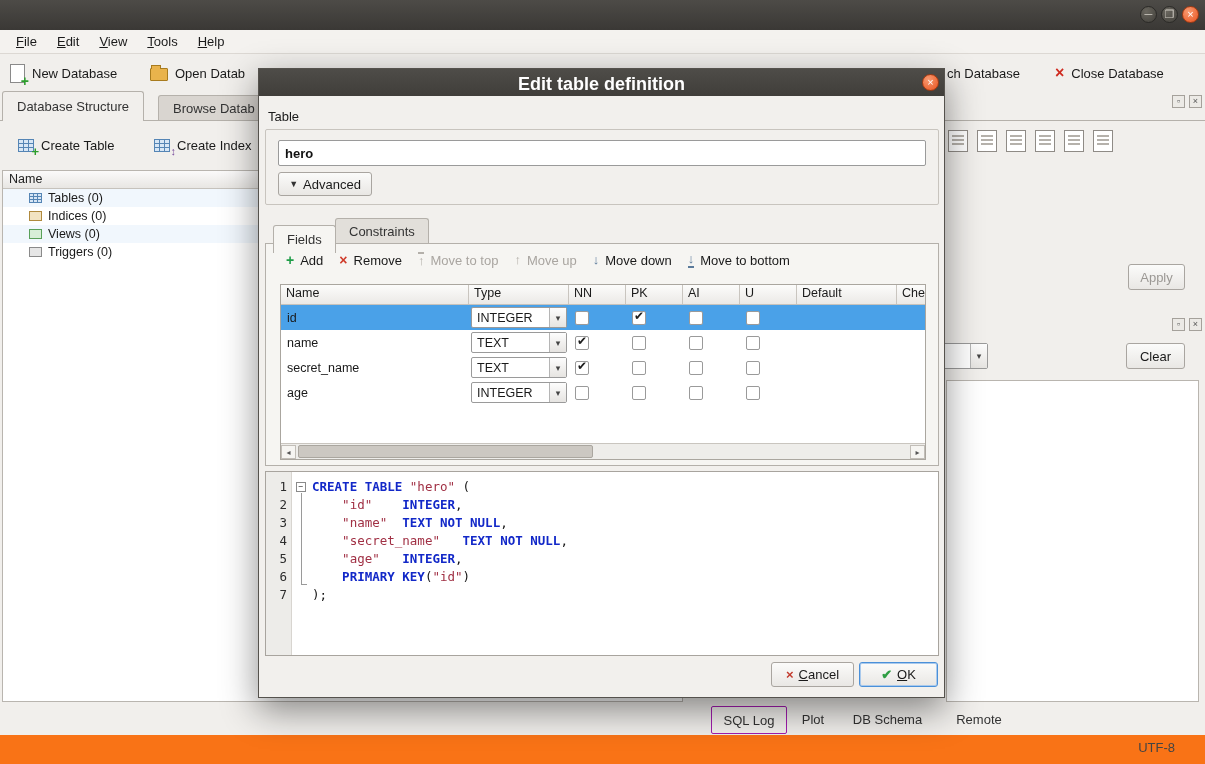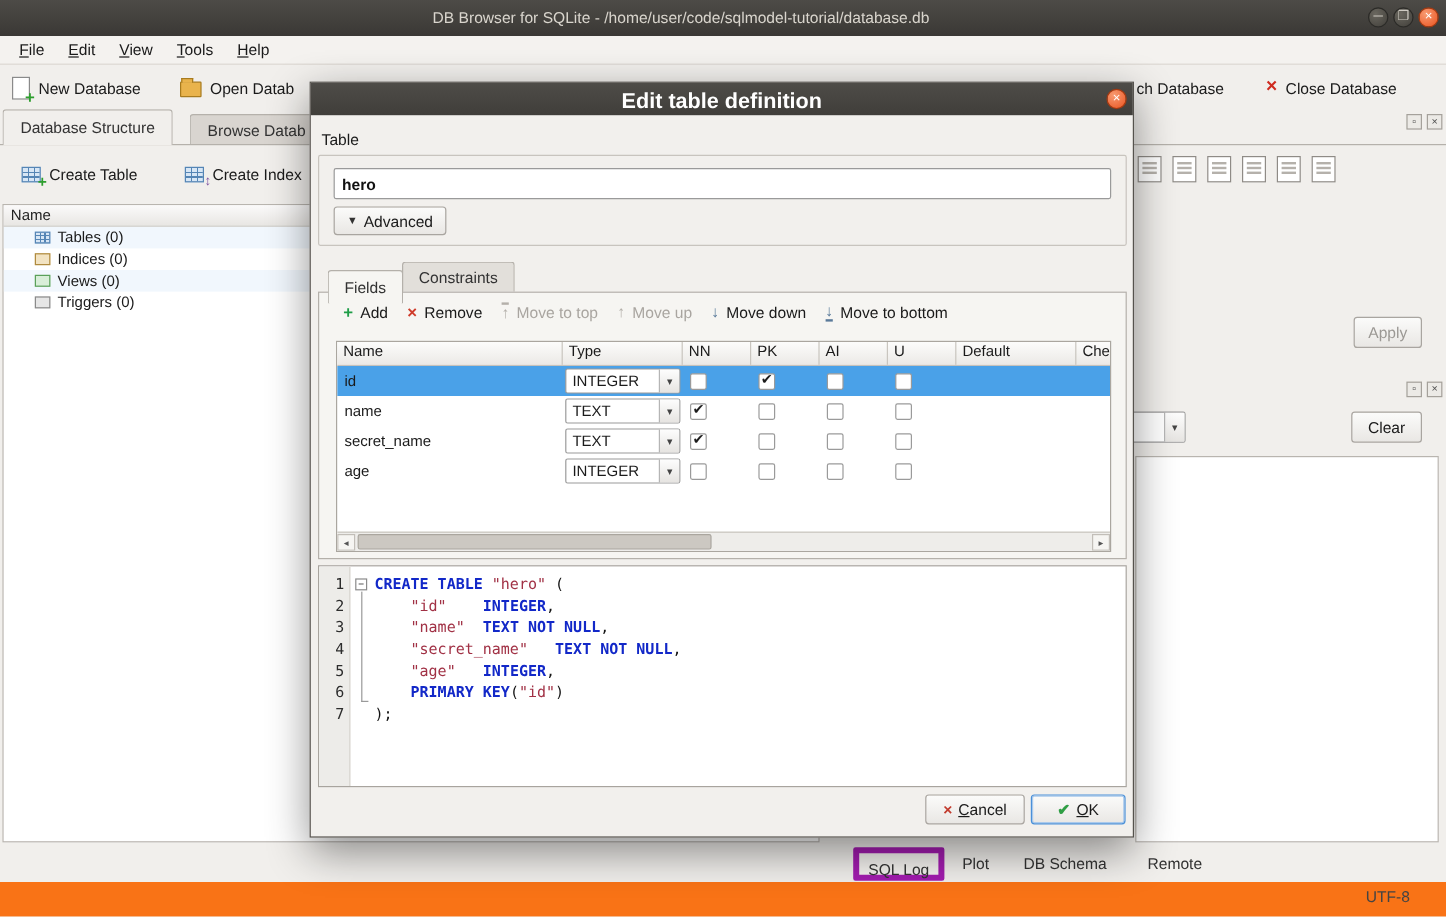--- a/index.html
+++ b/index.html
@@ -75,21 +75,21 @@
   .combo { height:22px; background:#fff; border:1px solid #9a9a9a; border-radius:2px;
     display:flex; align-items:center; position:relative; padding-left:5px; font-size:12.5px; }
   .combo .arrow-zone { position:absolute; right:0; top:0; width:17px; height:100%;
     border-left:1px solid #b5b5b5; background:linear-gradient(#fdfdfd,#e6e4e1);
     display:flex; align-items:center; justify-content:center; font-size:9px; color:#444; }
   .cell-editor { position:absolute; left:946px; top:380px; width:253px; height:322px; background:#fff; border:1px solid #b9b5af; }
 
   
   .bottomtabs { position:absolute; left:0; top:706px; width:1205px; height:29px; }
   .btab { position:absolute; top:0; height:28px; line-height:27px; text-align:center; color:#333; }
-  .btab.active { background:#f4f2ef; border:5px solid #a21caf; border-radius:2px; }
+  .btab.active { background:#f4f2ef; border:1px solid #a21caf; border-radius:2px; }
   .statusbar { position:absolute; left:0; top:735px; width:1205px; height:29px; background:#f97316; }
   .encoding { position:absolute; right:30px; top:5px; color:#444; }
 
   
   .dialog { position:absolute; left:258px; top:68px; width:687px; height:630px; background:#f2f0ed;
     border:1px solid #55524d; box-shadow:0 12px 34px rgba(0,0,0,.45); z-index:50; }
   .dlg-titlebar { position:absolute; left:0; top:0; width:100%; height:27px;
     background:linear-gradient(#4e4c48,#403e3a); }
   .dlg-title { position:absolute; left:0; right:0; top:5px; text-align:center; color:#fff; font-weight:bold; font-size:18px; }
   .dlg-close { position:absolute; right:5px; top:5px; width:17px; height:17px; border-radius:50%;
@@ -156,21 +156,20 @@
   .bic.red { color:#c23b2e; }
   .bic.green { color:#2f9e44; }
   .dlg-btn.default { border:1px solid #4a90d9; box-shadow:inset 0 0 0 1px #a9c9ec; }
 </style>
 </head>
 <body>
 
 <div id="screen">
 
   <div class="titlebar">
-    <span class="title">DB Browser for SQLite - /home/user/code/sqlmodel-tutorial/database.db</span>
     <span class="wbtn" style="left:1140px">─</span>
     <span class="wbtn" style="left:1161px">❐</span>
     <span class="wbtn close" style="left:1182px">×</span>
   </div>
 
   <div class="menubar" id="menubar">
       <span class="menu-item"><u>F</u>ile</span>
       <span class="menu-item"><u>E</u>dit</span>
       <span class="menu-item"><u>V</u>iew</span>
       <span class="menu-item"><u>T</u>ools</span>

